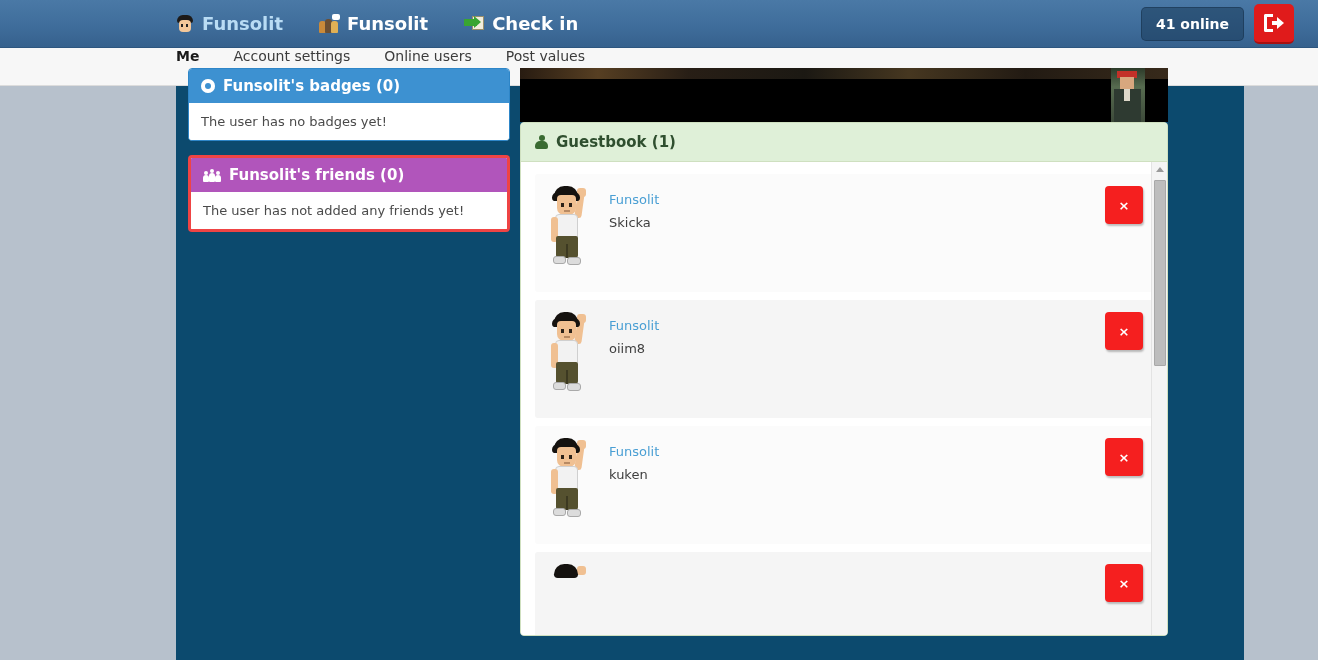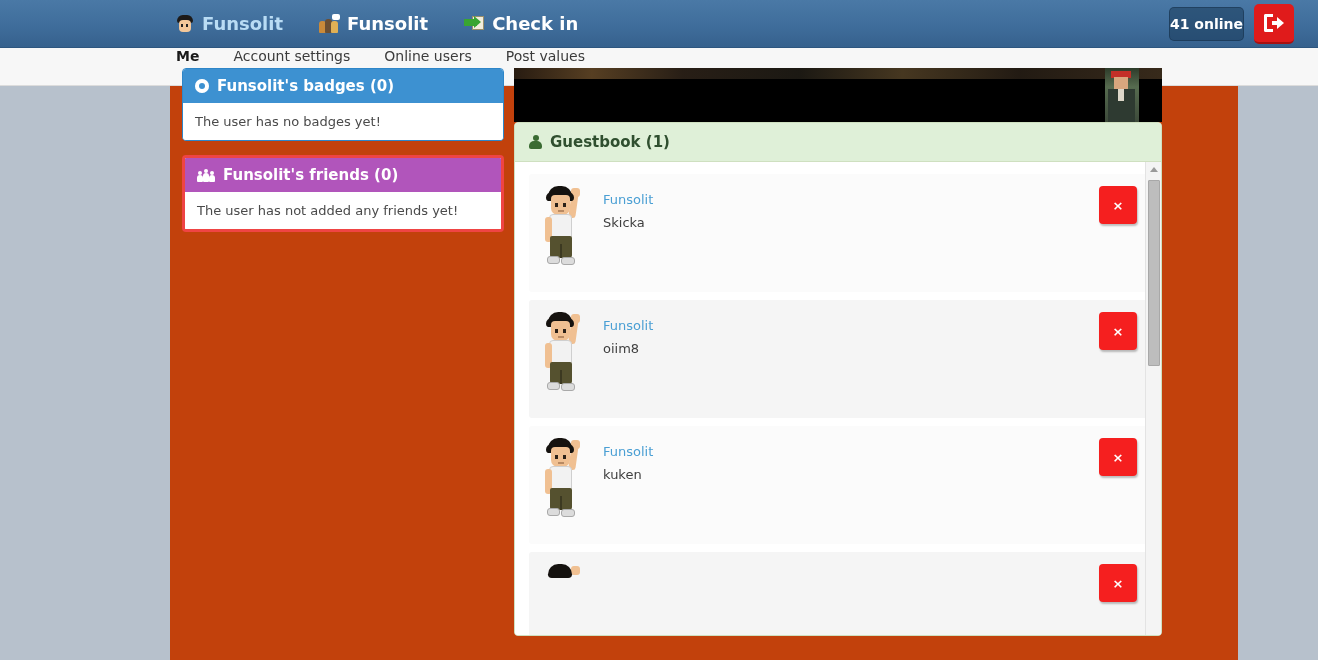--- a/index.html
+++ b/index.html
@@ -50,21 +50,21 @@
   .ic-checkin .page { position:absolute; right:0; top:1px; width:12px; height:14px;
     background:#f2eddc; border:1px solid #9a8f6c; }
   .ic-checkin .arrow { position:absolute; left:0; top:4px; width:13px; height:7px; background:#39a531; }
   .ic-checkin .tip { position:absolute; left:10px; top:1px; width:0; height:0;
     border-top:6px solid transparent; border-bottom:6px solid transparent; border-left:7px solid #39a531; }
 
   .topright { margin-left: auto; display: flex; align-items: center; gap: 10px; margin-right: 24px; }
   .online-badge {
     background: rgba(26,58,90,0.55);
     color: #ffffff; font-size: 14px; font-weight: bold;
-    padding: 8px 0; border-radius: 5px;
+    padding: 8px 14px; border-radius: 5px;
     border: 1px solid rgba(20,45,72,0.5);
     cursor: pointer; white-space: nowrap; text-align: right;
   }
   .logout-btn {
     width: 40px; height: 40px; background: #e01b1b;
     border-radius: 5px; border-bottom: 2px solid #a81010;
     display: flex; align-items: center; justify-content: center; cursor: pointer;
   }
   .ic-logout { width: 20px; height: 18px; position: relative; }
   .ic-logout .box { position:absolute; left:0; top:0; width:9px; height:18px;
@@ -78,23 +78,23 @@
     position: absolute; left:0; top:48px; width: 1318px; height: 38px;
     background: #f7f7f7; border-bottom: 1px solid #dcdcdc;
     display: flex; align-items: flex-start;
   }
   .subnav-inner { display:flex; align-items:center; gap: 34px; margin-left: 176px; }
   .subnav-item { font-size: 14px; color: #3b3b3b; cursor: pointer; white-space: nowrap; }
   .subnav-item.active { font-weight: bold; color: #1a1a1a; }
 
   
   .container {
-    position: absolute; left: 170px; top: 86px;
+    position: absolute; left: 176px; top: 86px;
     width: 1068px; height: 574px;
-    background: #c2410c;
+    background: #0c4a6e;
   }
 
   
   .leftcol { position:absolute; left: 12px; top: 0; width: 322px; }
   .panel { border-radius: 4px; overflow: hidden; margin-bottom: 14px; background: #ffffff; }
   .panel-head {
     color: #fff; font-size: 15px; font-weight: bold;
     padding: 8px 12px; display:flex; align-items:center; gap: 8px;
   }
   .panel-body { font-size: 13px; color: #4a4a4a; padding: 11px 12px; background: #fff; }

